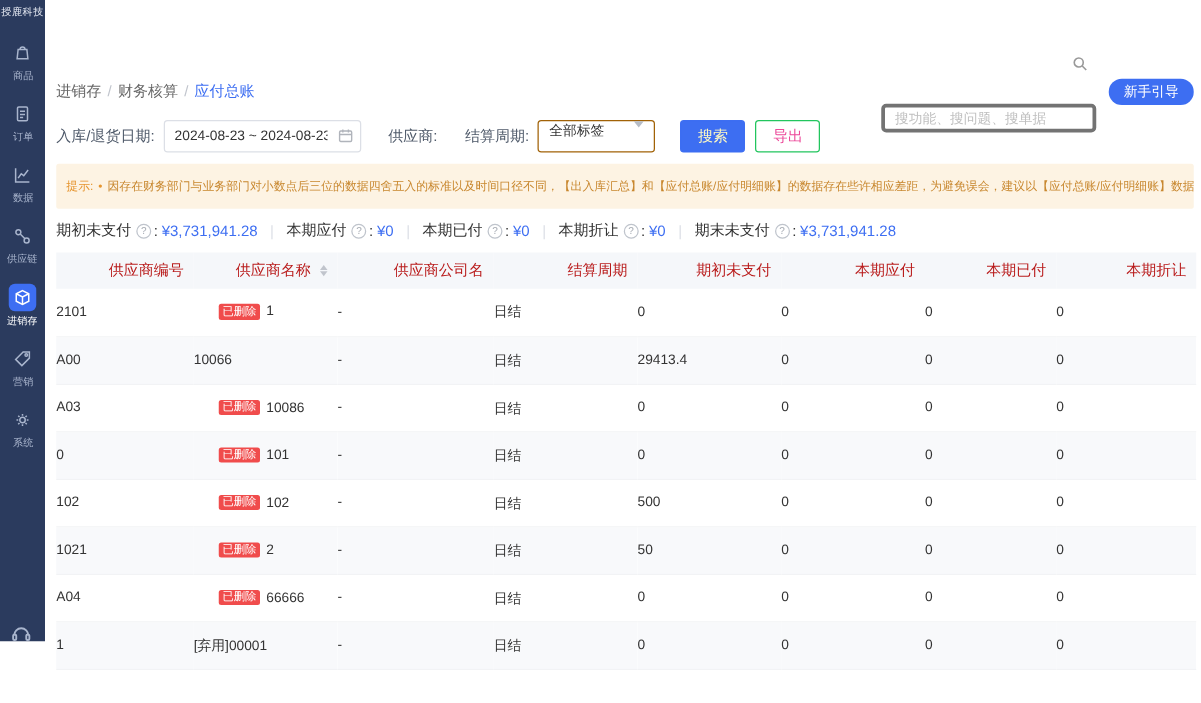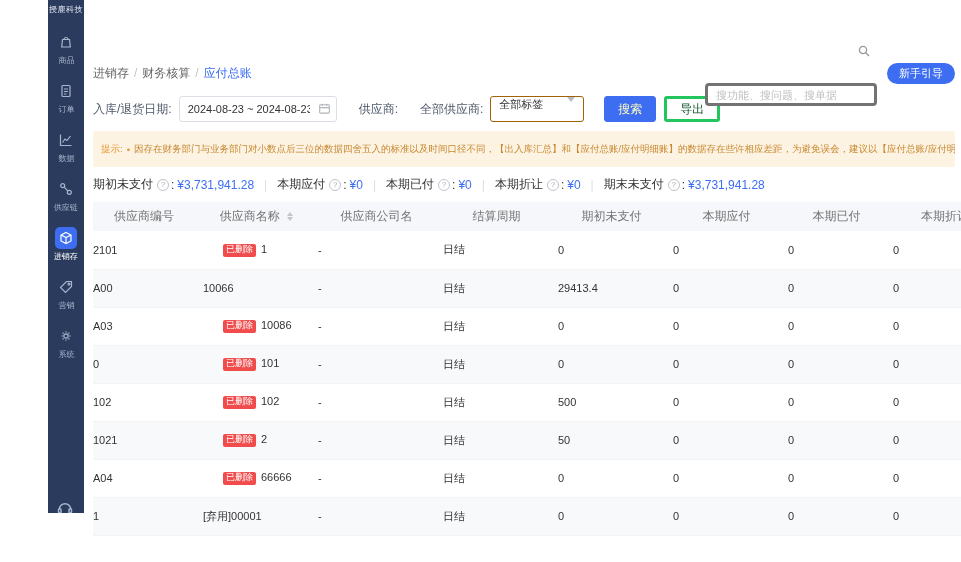--- a/index.html
+++ b/index.html
@@ -7,21 +7,21 @@
     width:961px; height:562px; background:#fff;
     font-family:"Liberation Sans","DejaVu Sans",sans-serif;
     color:#333; overflow:hidden;
   }
   .app { display:flex; width:961px; height:513px; }
 
   
   .sidebar {
     width:36px; background:#2B3B5E; flex-shrink:0; position:relative;
     display:flex; flex-direction:column; align-items:center;
-    padding-top:5px; overflow:hidden;margin-left:48px;
+    padding-top:5px; overflow:hidden;
   }
   .logo { font-size:8px; color:#E8ECF5; text-align:center; line-height:1.2; margin-bottom:16px; letter-spacing:0.5px; }
   .side-item { display:flex; flex-direction:column; align-items:center; margin-bottom:13px; cursor:pointer; }
   .side-item .icn { width:22px; height:22px; display:flex; align-items:center; justify-content:center; border-radius:5px; }
   .side-item .lbl { font-size:8.5px; color:#A9B5CD; margin-top:2px; white-space:nowrap; transform:scale(0.95); }
   .side-item.active .icn { background:#3D6EF2; }
   .side-item.active .lbl { color:#fff; }
   .side-bottom { position:absolute; bottom:-9px; left:7px; }
 
   
@@ -59,21 +59,21 @@
   .sup-inp { width:148px; padding-right:8px !important; }
   .f-input .cal { position:absolute; right:6px; top:6px; }
   .f-select {
     width:94px; height:26px; border:1px solid #a16207; border-radius:3px;
     font-size:11px; color:#333; display:flex; align-items:flex-start; justify-content:space-between;
     padding:0 8px; cursor:pointer; background:#fff;
   }
   .chev { width:0; height:0; border-left:4px solid transparent; border-right:4px solid transparent; border-top:5px solid #B6BCC6; }
   .btn { height:26px; border-radius:3px; font-size:12px; padding:0 13px; cursor:pointer; font-family:inherit; }
   .btn-primary { background:#3D6EF2; border:1px solid #3D6EF2; color:#fef9c3; margin-left:12px; }
-  .btn-plain { background:#fff; border:3px solid #22c55e; color:#14532d; }
+  .btn-plain { background:#fff; border:1px solid #22c55e; color:#ec4899; }
 
   
   .hint {
     margin-top:9px; height:36px; background:#FDF3E3; border-radius:2px;
     display:flex; align-items:center; padding:0 8px; font-size:9.5px; color:#C8872E;
     white-space:nowrap; overflow:hidden;
   }
   .hint .h-label { color:#E6952F; margin-right:4px; flex-shrink:0; }
   .hint .h-bullet { color:#E6952F; margin-right:4px; flex-shrink:0; }
 
@@ -84,22 +84,22 @@
   .sum-sep { color:#DCDFE6; margin:0 10px; }
   .qmark {
     display:inline-flex; width:12px; height:12px; border:1px solid #BFC4CC; border-radius:50%;
     align-items:center; justify-content:center; margin:0 2px 0 4px; cursor:pointer; flex-shrink:0;
   }
   .qmark::before { content:"?"; font-size:8px; color:#A6ABB3; line-height:1; }
 
   
   table { margin-top:9px; border-collapse:collapse; table-layout:fixed; width:912px; }
   thead th {
-    background:#F5F7FA; height:29px; font-size:12px; font-weight:500; color:#737373;
-    text-align:center; padding:0 8px 0 0; white-space:nowrap;
+    background:#F5F7FA; height:29px; font-size:12px; font-weight:500; color:#b91c1c;
+    text-align:right; padding:0 8px 0 0; white-space:nowrap;
   }
   tbody td {
     height:38px; font-size:11px; color:#333; padding:0 8px 0 0; white-space:nowrap;
     overflow:hidden; border-bottom:1px solid #F2F3F5;
   }
   tbody tr:nth-child(even) { background:#F8F9FB; }
   .badge {
     display:inline-block; background:#F04C4C; color:#fff; font-size:9px;
     padding:1.5px 3px; border-radius:2px; margin-right:5px; line-height:1.1; vertical-align:middle;margin-left:20px;
   }
@@ -230,21 +230,21 @@
                 <rect x="1.8" y="3" width="10.4" height="9" rx="1"></rect>
                 <path d="M1.8 6h10.4M4.6 1.8v2.4M9.4 1.8v2.4"></path>
               </svg>
           </span>
         </span>
       </div>
       <div class="grp">
         <span>供应商:</span>
       </div>
       <div class="grp">
-        <span>全部供应商:</span>
+        <span>结算周期:</span>
         <span class="f-select">
           <span>全部标签</span>
           <span class="chev"></span>
         </span>
       </div>
       <button class="btn btn-primary">搜索</button>
       <button class="btn btn-plain">导出</button>
     </div>
 
     <div class="hint">

